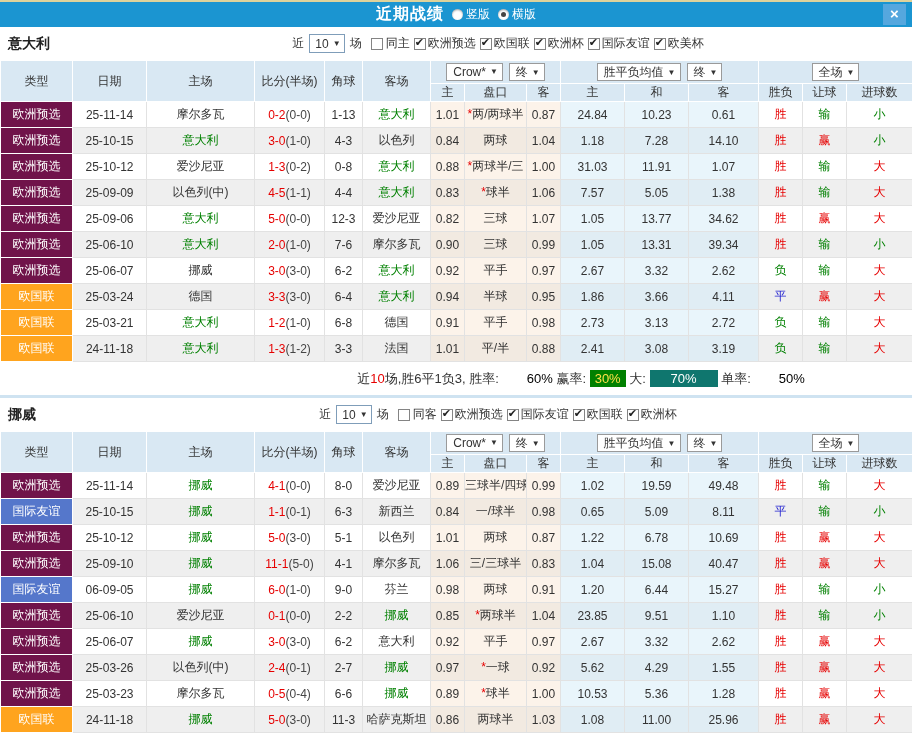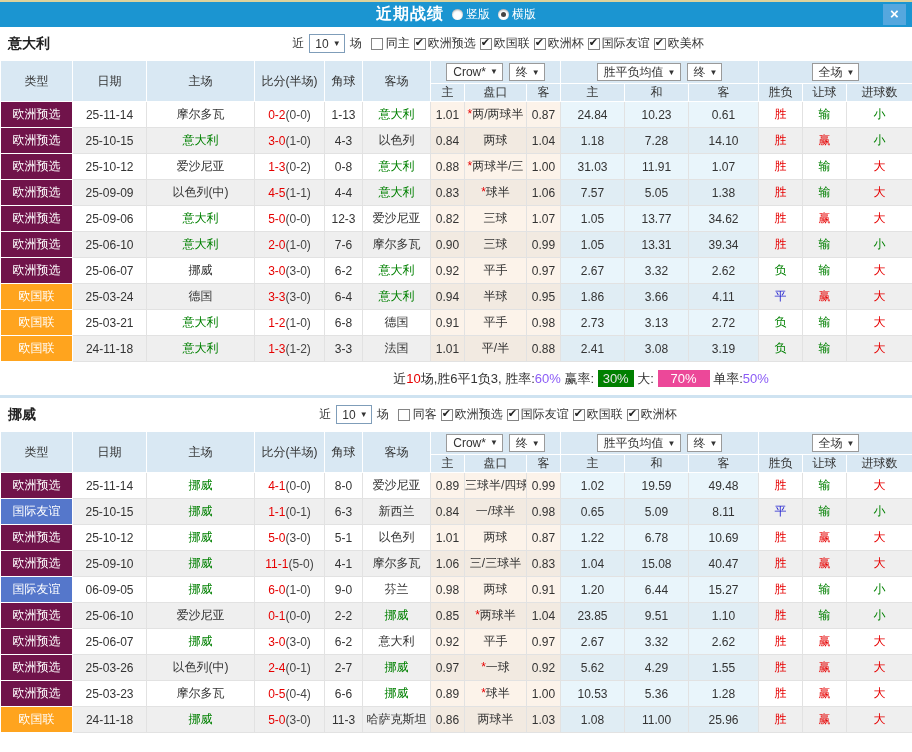--- a/index.html
+++ b/index.html
@@ -49,23 +49,23 @@
   td.col-odds { background: #fcf3ea; }
   tr.even td.col-odds { background: #f2eae1; }
   td.col-avg { background: #e9f5fb; }
   tr.even td.col-avg { background: #e0edf4; }
   .star { color: #e60000; }
 
   
   .summary-row { height: 33px; display: flex; align-items: center; justify-content: center;
     padding-left: 250px; font-size: 13px; color: #333; background: #fff; white-space: pre; }
   .seg-red { color: #e60000; }
-  .seg-blue { color: #8b5cf6; }
-  .seg-gbadge { background: #008000; color: #e5e5e5; padding: 1px 5px; }
-  .seg-rbadge { background: #ec4899; color: #fff; padding: 1px 13px; }
+  .seg-blue { color: #000000; margin-left: 28px; }
+  .seg-gbadge { background: #008000; color: #fde047; padding: 1px 5px; }
+  .seg-rbadge { background: #0f766e; color: #fff; padding: 1px 21px; }
 </style>
 </head>
 <body>
 
 <div class="titlebar">
   <span class="title">近期战绩</span>
   <span class="radio-opt">
     <span class="radio" id="radio0"></span>
     <span>竖版</span>
   </span>

